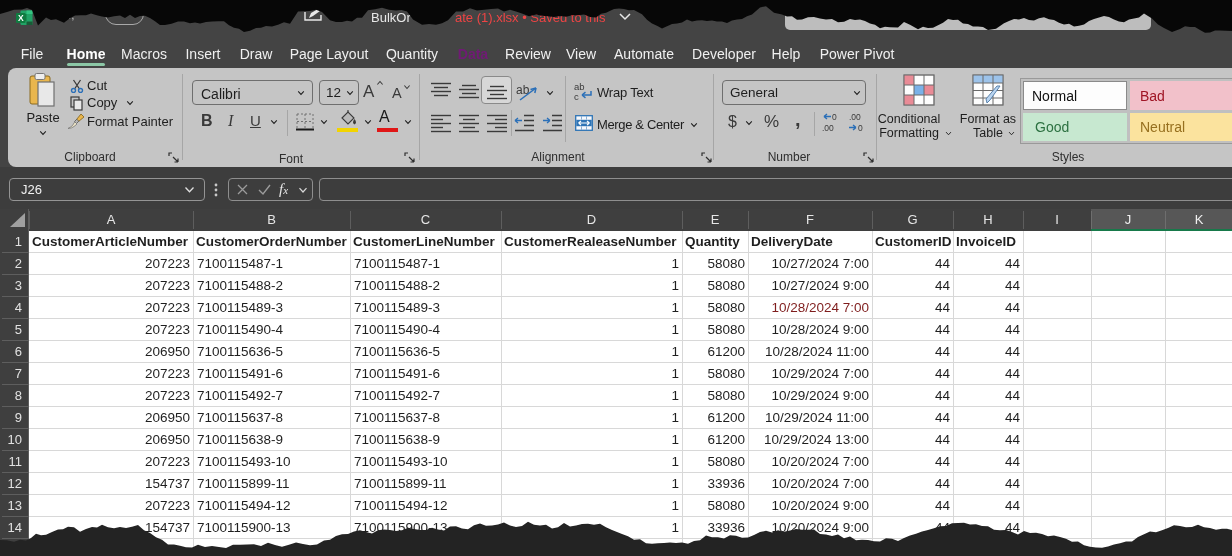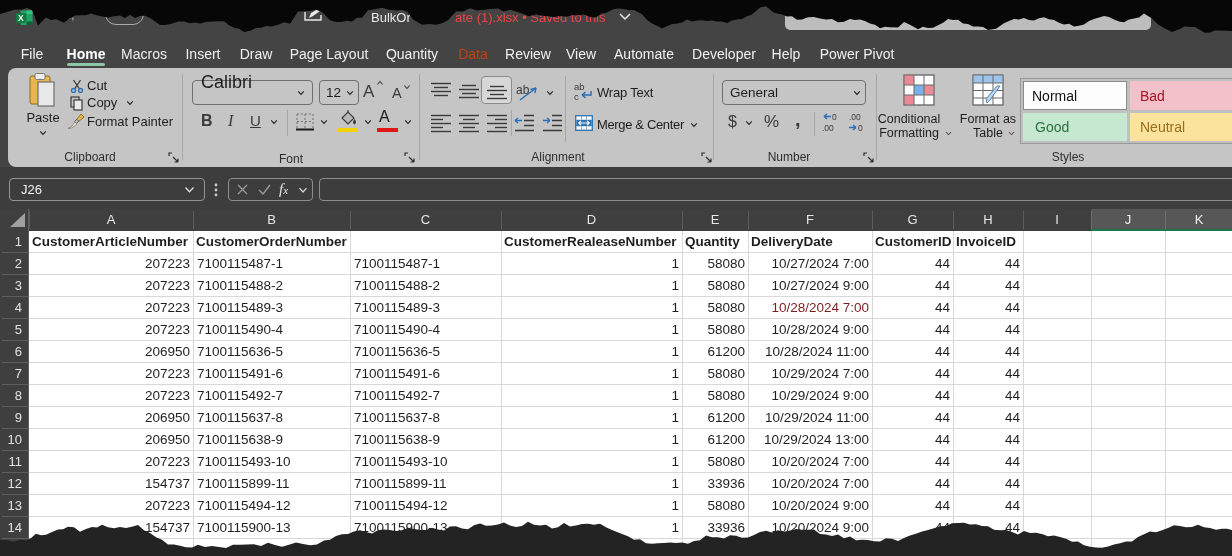--- a/index.html
+++ b/index.html
@@ -29,21 +29,21 @@
       <path d="M2 2 L7 7 L12 2" stroke="#e8e8e8" stroke-width="1.5" fill="none"></path>
     </svg>
 <div style="left:785px;top:-6px;width:366px;height:36px;background:#bdbdbd;border-radius:5px;"></div>
 <div class="t" style="left:-33px;top:45px;width:130px;height:18px;line-height:18px;font-size:14px;text-align:center;font-weight:normal;color:#f0f0f0">File</div>
 <div class="t" style="left:21px;top:45px;width:130px;height:18px;line-height:18px;font-size:14px;text-align:center;font-weight:bold;color:#ffffff">Home</div>
 <div class="t" style="left:79px;top:45px;width:130px;height:18px;line-height:18px;font-size:14px;text-align:center;font-weight:normal;color:#f0f0f0">Macros</div>
 <div class="t" style="left:138px;top:45px;width:130px;height:18px;line-height:18px;font-size:14px;text-align:center;font-weight:normal;color:#f0f0f0">Insert</div>
 <div class="t" style="left:191px;top:45px;width:130px;height:18px;line-height:18px;font-size:14px;text-align:center;font-weight:normal;color:#f0f0f0">Draw</div>
 <div class="t" style="left:264px;top:45px;width:130px;height:18px;line-height:18px;font-size:14px;text-align:center;font-weight:normal;color:#f0f0f0">Page Layout</div>
 <div class="t" style="left:347px;top:45px;width:130px;height:18px;line-height:18px;font-size:14px;text-align:center;font-weight:normal;color:#f0f0f0">Quantity</div>
-<div class="t" style="left:408px;top:45px;width:130px;height:18px;line-height:18px;font-size:14px;text-align:center;font-weight:normal;color:#c2410c">Data</div>
+<div class="t" style="left:408px;top:45px;width:130px;height:18px;line-height:18px;font-size:14px;text-align:center;font-weight:bold;color:#701a75">Data</div>
 <div class="t" style="left:463px;top:45px;width:130px;height:18px;line-height:18px;font-size:14px;text-align:center;font-weight:normal;color:#f0f0f0">Review</div>
 <div class="t" style="left:516px;top:45px;width:130px;height:18px;line-height:18px;font-size:14px;text-align:center;font-weight:normal;color:#f0f0f0">View</div>
 <div class="t" style="left:579px;top:45px;width:130px;height:18px;line-height:18px;font-size:14px;text-align:center;font-weight:normal;color:#f0f0f0">Automate</div>
 <div class="t" style="left:659px;top:45px;width:130px;height:18px;line-height:18px;font-size:14px;text-align:center;font-weight:normal;color:#f0f0f0">Developer</div>
 <div class="t" style="left:721px;top:45px;width:130px;height:18px;line-height:18px;font-size:14px;text-align:center;font-weight:normal;color:#f0f0f0">Help</div>
 <div class="t" style="left:792px;top:45px;width:130px;height:18px;line-height:18px;font-size:14px;text-align:center;font-weight:normal;color:#f0f0f0">Power Pivot</div>
 <div style="left:67px;top:63px;width:38px;height:3px;background:#8cc7a6;border-radius:2px;"></div>
 <div style="left:8px;top:68px;width:1224px;height:99px;background:#c5c5c5;border-radius:8px 0 0 8px;"></div>
 <svg style="left:28px;top:73px" width="30" height="36" viewBox="0 0 30 36">
 <rect x="2" y="3" width="20" height="28" rx="2" fill="#e9b64d" stroke="#8a6a20" stroke-width="1"></rect>
@@ -73,21 +73,21 @@
 <path d="M7.5 8.5 L9.8 6.2 L11.8 8.2 L9.5 10.5 Z" fill="#b5b5b5" stroke="#555" stroke-width="0.8"></path>
 <path d="M1 15.5 Q4 14 5.5 12.5 L7.8 8.8 L10 11 L7 13.5 Q5 15.2 1 15.5 Z" fill="#efe6c8" stroke="#777" stroke-width="0.8"></path>
 </svg>
 <div class="t" style="left:87px;top:115px;height:14px;line-height:14px;font-size:13px;color:#1e1e1e">Format Painter</div>
 <div class="t" style="left:30px;top:150px;width:120px;height:14px;line-height:14px;font-size:12px;text-align:center;color:#2e2e2e">Clipboard</div>
 <svg style="left:168px;top:152px" width="11" height="11" viewBox="0 0 11 11">
 <path d="M1 4 L1 1 L4 1 M10 10 L5 5 M10 10 L10 6.5 M10 10 L6.5 10" stroke="#2e2e2e" stroke-width="1.2" fill="none"></path>
     </svg>
 <div style="left:182px;top:74px;width:1px;height:86px;background:#a6a6a6;"></div>
 <div style="left:192px;top:80px;width:121px;height:25px;border:1px solid #6f6f6f;border-radius:4px;"></div>
-<div class="t" style="left:201px;top:75px;height:15px;line-height:15px;font-size:18px;color:#1e1e1e">Calibri</div>
+<div class="t" style="left:201px;top:87px;height:15px;line-height:15px;font-size:14px;color:#1e1e1e">Calibri</div>
 <svg style="left:297px;top:89px" width="8" height="8" viewBox="0 0 10 10">
       <path d="M1.5 3 L5 6.8 L8.5 3" stroke="#1e1e1e" stroke-width="1.3" fill="none"></path>
     </svg>
 <div style="left:319px;top:80px;width:40px;height:25px;border:1px solid #6f6f6f;border-radius:4px;"></div>
 <div class="t" style="left:326px;top:85px;height:15px;line-height:15px;font-size:13.5px;color:#1e1e1e">12</div>
 <svg style="left:346px;top:89px" width="8" height="8" viewBox="0 0 10 10">
       <path d="M1.5 3 L5 6.8 L8.5 3" stroke="#1e1e1e" stroke-width="1.3" fill="none"></path>
     </svg>
 <div class="t" style="left:363px;top:82px;height:20px;line-height:20px;font-size:17px;color:#3a3a3a">A</div>
 <svg style="left:376px;top:80px" width="8" height="6" viewBox="0 0 10 8">
@@ -402,20 +402,21 @@
 <div style="left:29px;top:384px;width:1203px;height:1px;background:#d8d8d8;"></div>
 <div style="left:29px;top:406px;width:1203px;height:1px;background:#d8d8d8;"></div>
 <div style="left:29px;top:428px;width:1203px;height:1px;background:#d8d8d8;"></div>
 <div style="left:29px;top:450px;width:1203px;height:1px;background:#d8d8d8;"></div>
 <div style="left:29px;top:472px;width:1203px;height:1px;background:#d8d8d8;"></div>
 <div style="left:29px;top:494px;width:1203px;height:1px;background:#d8d8d8;"></div>
 <div style="left:29px;top:516px;width:1203px;height:1px;background:#d8d8d8;"></div>
 <div style="left:29px;top:538px;width:1203px;height:1px;background:#d8d8d8;"></div>
 <div class="t gh" style="left:196px;top:231px;height:22px;line-height:22px;font-size:13.5px;font-weight:bold;color:#1f1f1f;">CustomerOrderNumber</div>
 <div class="t gh" style="left:32px;top:231px;height:22px;line-height:22px;font-size:13.5px;font-weight:bold;color:#1f1f1f;">CustomerArticleNumber</div>
+<div class="t gh" style="left:353px;top:231px;height:22px;line-height:22px;font-size:13.5px;font-weight:bold;color:#1f1f1f;">CustomerLineNumber</div>
 <div class="t gh" style="left:504px;top:231px;height:22px;line-height:22px;font-size:13.5px;font-weight:bold;color:#1f1f1f;">CustomerRealeaseNumber</div>
 <div class="t gh" style="left:685px;top:231px;height:22px;line-height:22px;font-size:13.5px;font-weight:bold;color:#1f1f1f;">Quantity</div>
 <div class="t gh" style="left:751px;top:231px;height:22px;line-height:22px;font-size:13.5px;font-weight:bold;color:#1f1f1f;">DeliveryDate</div>
 <div class="t gh" style="left:875px;top:231px;height:22px;line-height:22px;font-size:13.5px;font-weight:bold;color:#1f1f1f;">CustomerID</div>
 <div class="t gh" style="left:956px;top:231px;height:22px;line-height:22px;font-size:13.5px;font-weight:bold;color:#1f1f1f;">InvoiceID</div>
 <div class="t" style="left:29px;top:253px;width:161px;height:22px;line-height:22px;font-size:13.5px;text-align:right;color:#1f1f1f">207223</div>
 <div class="t" style="left:197px;top:253px;height:22px;line-height:22px;font-size:13.5px;color:#1f1f1f">7100115487-1</div>
 <div class="t" style="left:354px;top:253px;height:22px;line-height:22px;font-size:13.5px;color:#1f1f1f">7100115487-1</div>
 <div class="t" style="left:501px;top:253px;width:178px;height:22px;line-height:22px;font-size:13.5px;text-align:right;color:#1f1f1f">1</div>
 <div class="t" style="left:682px;top:253px;width:63px;height:22px;line-height:22px;font-size:13.5px;text-align:right;color:#1f1f1f">58080</div>

